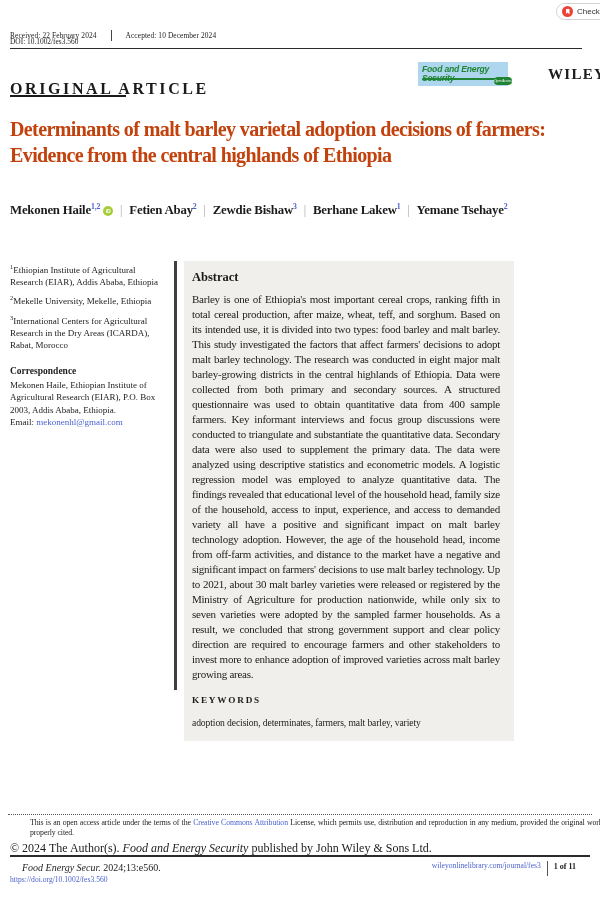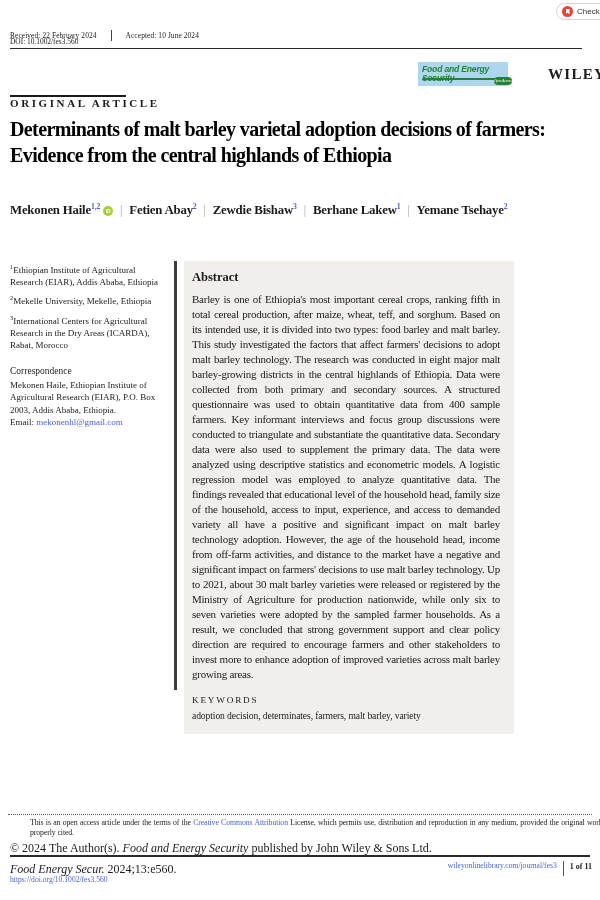--- a/index.html
+++ b/index.html
@@ -52,97 +52,97 @@
     position:absolute;left:76px;bottom:1px;width:18px;height:8px;border-radius:4px;
     background:var(--logo-green);color:#fff;font-family:"Liberation Sans",sans-serif;
     font-size:3px;line-height:8px;text-align:center;overflow:hidden;
   }
   .wiley{
     position:absolute;left:548px;top:66px;
     font-family:"Liberation Serif",serif;font-weight:bold;
     font-size:15px;letter-spacing:1.3px;color:#1e1e1e;
   }
   .article-type{
-    position:absolute;left:10px;top:97px;
-    font-weight:bold;font-size:11px;letter-spacing:2.6px;
+    position:absolute;left:10px;top:80px;
+    font-weight:bold;font-size:16px;letter-spacing:2.6px;
   }
   .article-type-rule{position:absolute;left:10px;top:95px;width:116px;height:2.4px;background:#1a1a1a;}
   
   .title{
     position:absolute;left:10px;top:116px;width:574px;
-    font-weight:bold;font-size:20px;line-height:26px;letter-spacing:-0.6px;color:#000000;
+    font-weight:bold;font-size:20px;line-height:26px;letter-spacing:-0.6px;color:#c2410c;
   }
   .authors{
     position:absolute;left:10px;top:196px;width:574px;
     font-weight:bold;font-size:12.8px;line-height:22px;letter-spacing:-0.2px;
   }
   .author{white-space:nowrap;}
   .author-sup{color:var(--link-blue);font-size:7.8px;font-weight:bold;}
   .orcid{
     display:inline-block;width:10px;height:10px;border-radius:50%;
     background:var(--orcid-green);color:#fff;text-align:center;
     font-family:"Liberation Sans",sans-serif;font-size:5px;font-weight:bold;
     line-height:10px;margin-left:3px;vertical-align:1px;
   }
   .author-divider{color:#a9a9a9;font-weight:normal;margin:0 7px;font-size:12px;}
   
   .sidebar{position:absolute;left:10px;top:261px;width:152px;}
   .affiliation{font-size:9px;line-height:12.2px;margin-bottom:4px;}
   .affiliation sup{font-size:6.3px;}
   .correspondence{margin-top:15px;}
-  .correspondence-heading{font-weight:normal;font-size:9.5px;margin-bottom:3px;}
+  .correspondence-heading{font-weight:bold;font-size:9.5px;margin-bottom:3px;}
   .correspondence-text{font-size:9px;line-height:12.2px;}
   .link{color:var(--link-blue);text-decoration:none;cursor:pointer;}
   
   .abstract-rule{position:absolute;left:174px;top:261px;width:2.5px;height:472px;background:#3f3f3f;}
   .abstract-panel{
     position:absolute;left:184px;top:261px;width:330px;box-sizing:border-box;
     background:var(--abstract-bg);padding:9px 14px 13px 8px;
   }
   .abstract-heading{font-weight:bold;font-size:12.5px;margin-bottom:7px;}
   .abstract-body{
     font-size:11px;line-height:15px;letter-spacing:-0.25px;
     text-align:justify;color:#1c1c1c;
   }
-  .keywords-heading{margin-top:13px;font-weight:normal;font-size:9.2px;letter-spacing:1.8px;}
-  .keywords-text{margin-top:5px;font-size:9.6px;letter-spacing:-0.1px;}
+  .keywords-heading{margin-top:13px;font-weight:bold;font-size:9.2px;letter-spacing:1.8px;}
+  .keywords-text{margin-top:12px;font-size:9.6px;letter-spacing:-0.1px;}
   
   .dotted-rule{position:absolute;left:8px;top:814px;width:584px;border-top:1px dotted #555;}
   .license{
     position:absolute;left:10px;top:818px;width:580px;
     font-size:7.8px;line-height:9.6px;letter-spacing:-0.1px;text-align:justify;margin-left:20px;
   }
   .copyright{position:absolute;left:10px;top:841px;width:580px;font-size:12px;}
   .thick-rule{position:absolute;left:10px;top:855px;width:580px;height:2px;background:#2b2b2b;}
-  .citation{position:absolute;left:10px;top:862px;font-size:12px;}
+  .citation{position:absolute;left:22px;top:862px;font-size:10px;}
   .citation .jname{font-style:italic;}
   .doi-link{position:absolute;left:10px;top:875px;font-size:7.6px;}
   .bottom-right{
-    position:absolute;right:8px;top:861px;display:flex;align-items:flex-start;gap:6px;
+    position:absolute;right:24px;top:861px;display:flex;align-items:flex-start;gap:6px;
     font-size:7.6px;
   }
   .bottom-right .vdivider{width:1px;height:15px;background:#555;}
   .page-info{font-weight:bold;font-size:8px;padding-top:1px;}
 </style>
 </head>
 <body>
 
 <div class="page">
 
   <div class="check-badge">
     <span class="crossmark">
         <span class="ribbon"></span>
       </span>
     <span>Check for updates</span>
   </div>
 
   <div class="meta-row">
     <span>Received: 22 February 2024</span>
     <span class="meta-divider"></span>
-    <span>Accepted: 10 June 2024</span>
+    <span>Accepted: 10 December 2024</span>
   </div>
   <div class="doi-row">DOI: 10.1002/fes3.560</div>
 
   <div class="journal-logo">
     <span class="logo-text">Food and Energy Security</span>
     <span class="swoosh"></span>
     <span class="open-access-pill">Open Access</span>
   </div>
   <div class="wiley">WILEY</div>
 

